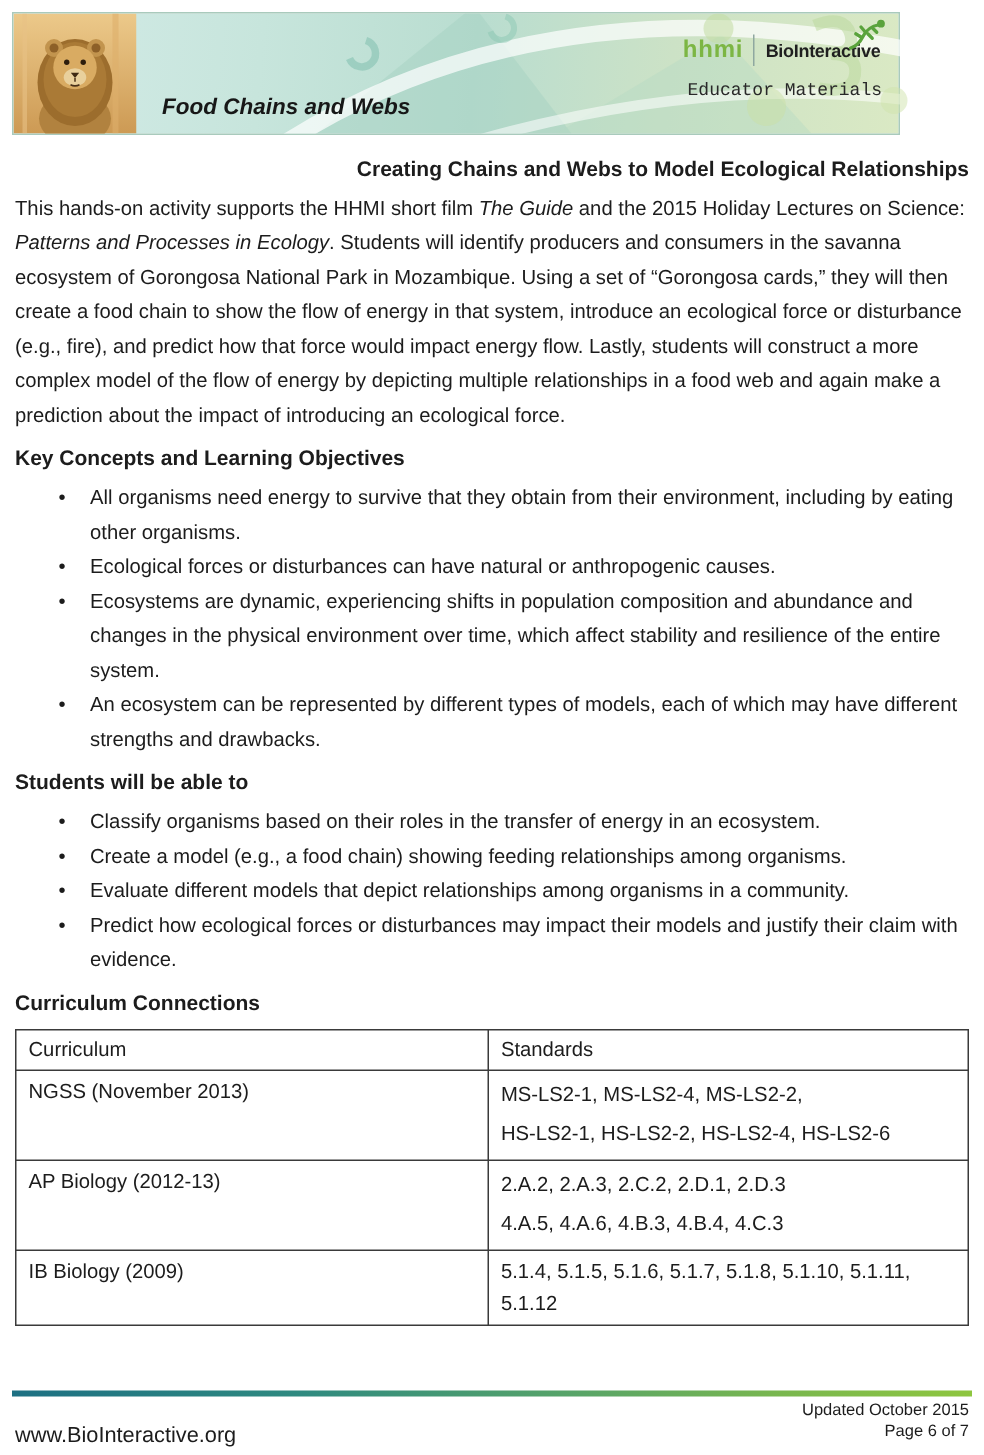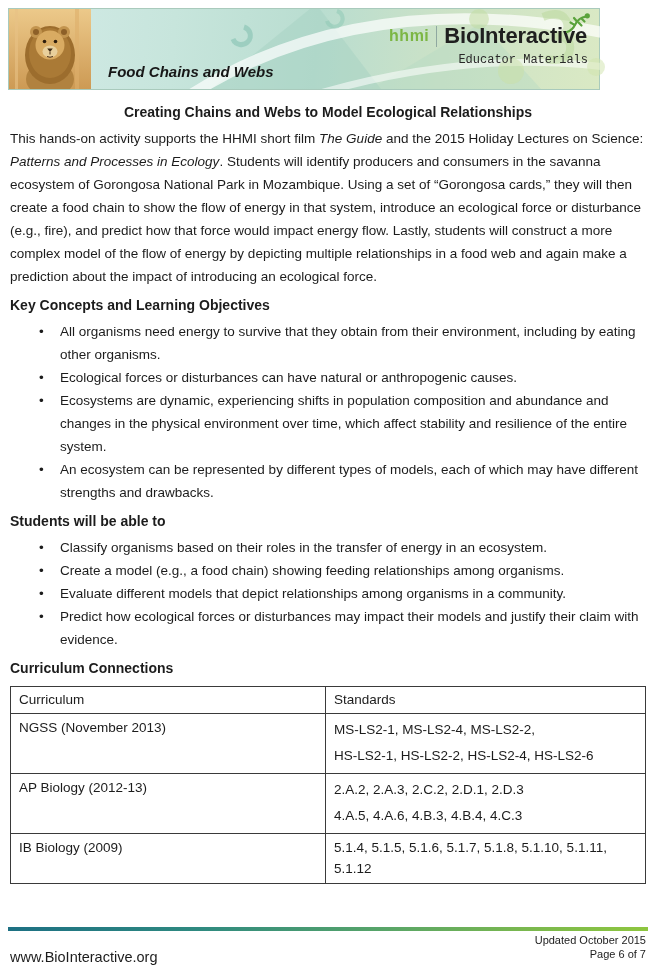--- a/index.html
+++ b/index.html
@@ -20,27 +20,27 @@
   }
   .banner-art { position: absolute; left: 82px; top: 0; width: 556px; height: 80px; }
   .lion { position: absolute; left: 0; top: 0; width: 82px; height: 80px; }
   .banner-title {
     position: absolute; left: 99px; bottom: 9px;
     font-size: 15px; font-weight: bold; font-style: italic; color: #171717; text-align: center;
   }
   .logo { position: absolute; top: 14px; right: 12px; display: flex; align-items: center; }
   .logo-hhmi { font-size: 16px; font-weight: bold; color: #7cb644; letter-spacing: .5px; }
   .logo-divider { width: 1px; height: 21px; background: #8fa8a0; margin: 0 7px; }
-  .logo-bio { font-size: 22px; font-weight: bold; color: #1f1f1f; letter-spacing: -0.2px; }
+  .logo-bio { font-size: 12px; font-weight: bold; color: #1f1f1f; letter-spacing: -0.2px; }
   .gecko { position: absolute; top: 3px; right: 8px; width: 26px; height: 22px; }
   .doc-type { position: absolute; bottom: 22px; right: 11px; font-size: 12px; color: #292929; font-family: Liberation Mono, monospace; }
 
   
   .content { position: absolute; top: 90px; left: 0; width: 656px; padding: 0 10px; }
-  .doc-title { margin-top: 14px; text-align: center; font-size: 14px; font-weight: bold; }
+  .doc-title { margin-top: 14px; text-align: right; font-size: 14px; font-weight: bold; }
   h2 { margin-top: 9px; font-size: 14px; font-weight: bold; line-height: 17px; }
   h2.first { margin-top: 10px; }
   .body-text { margin-top: 7px; font-size: 13.5px; line-height: 23px; }
   .body-text i { font-style: italic; }
   ul { margin-top: 6px; list-style: none; }
   li {
     position: relative; padding-left: 50px;
     font-size: 13.5px; line-height: 23px;
   }
   li::before { content: "\2022"; position: absolute; left: 29px; top: 0; }

